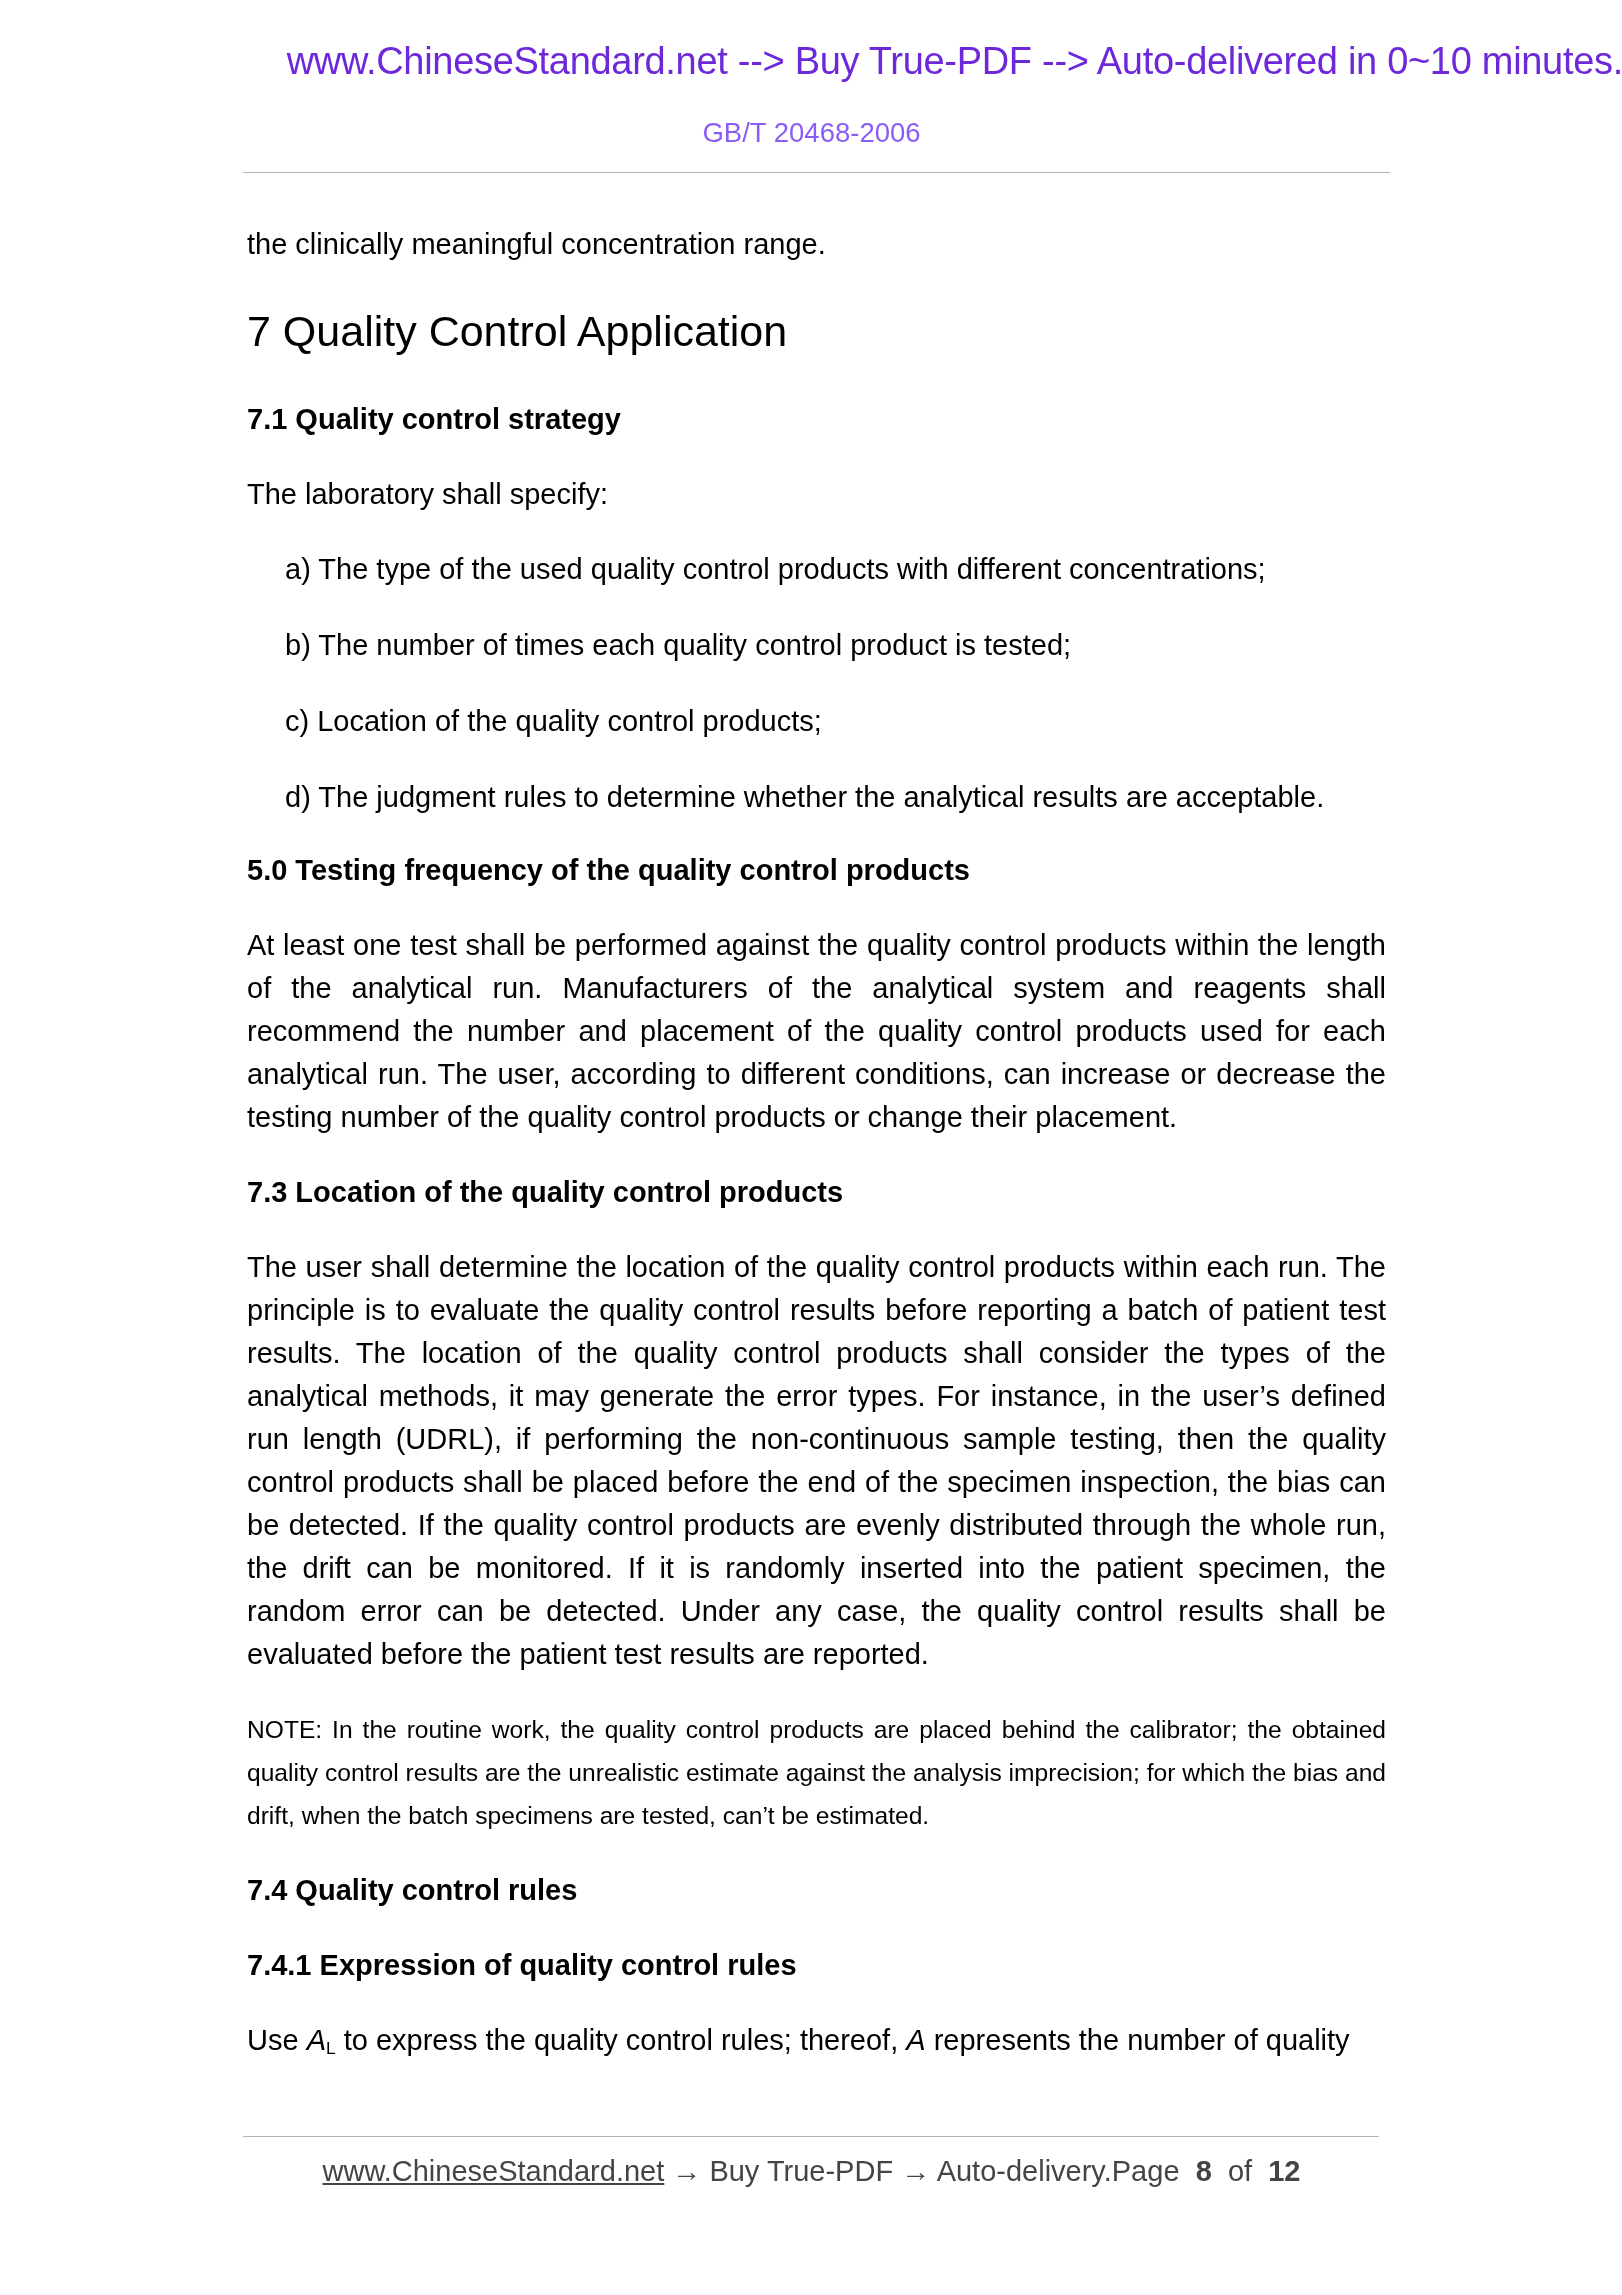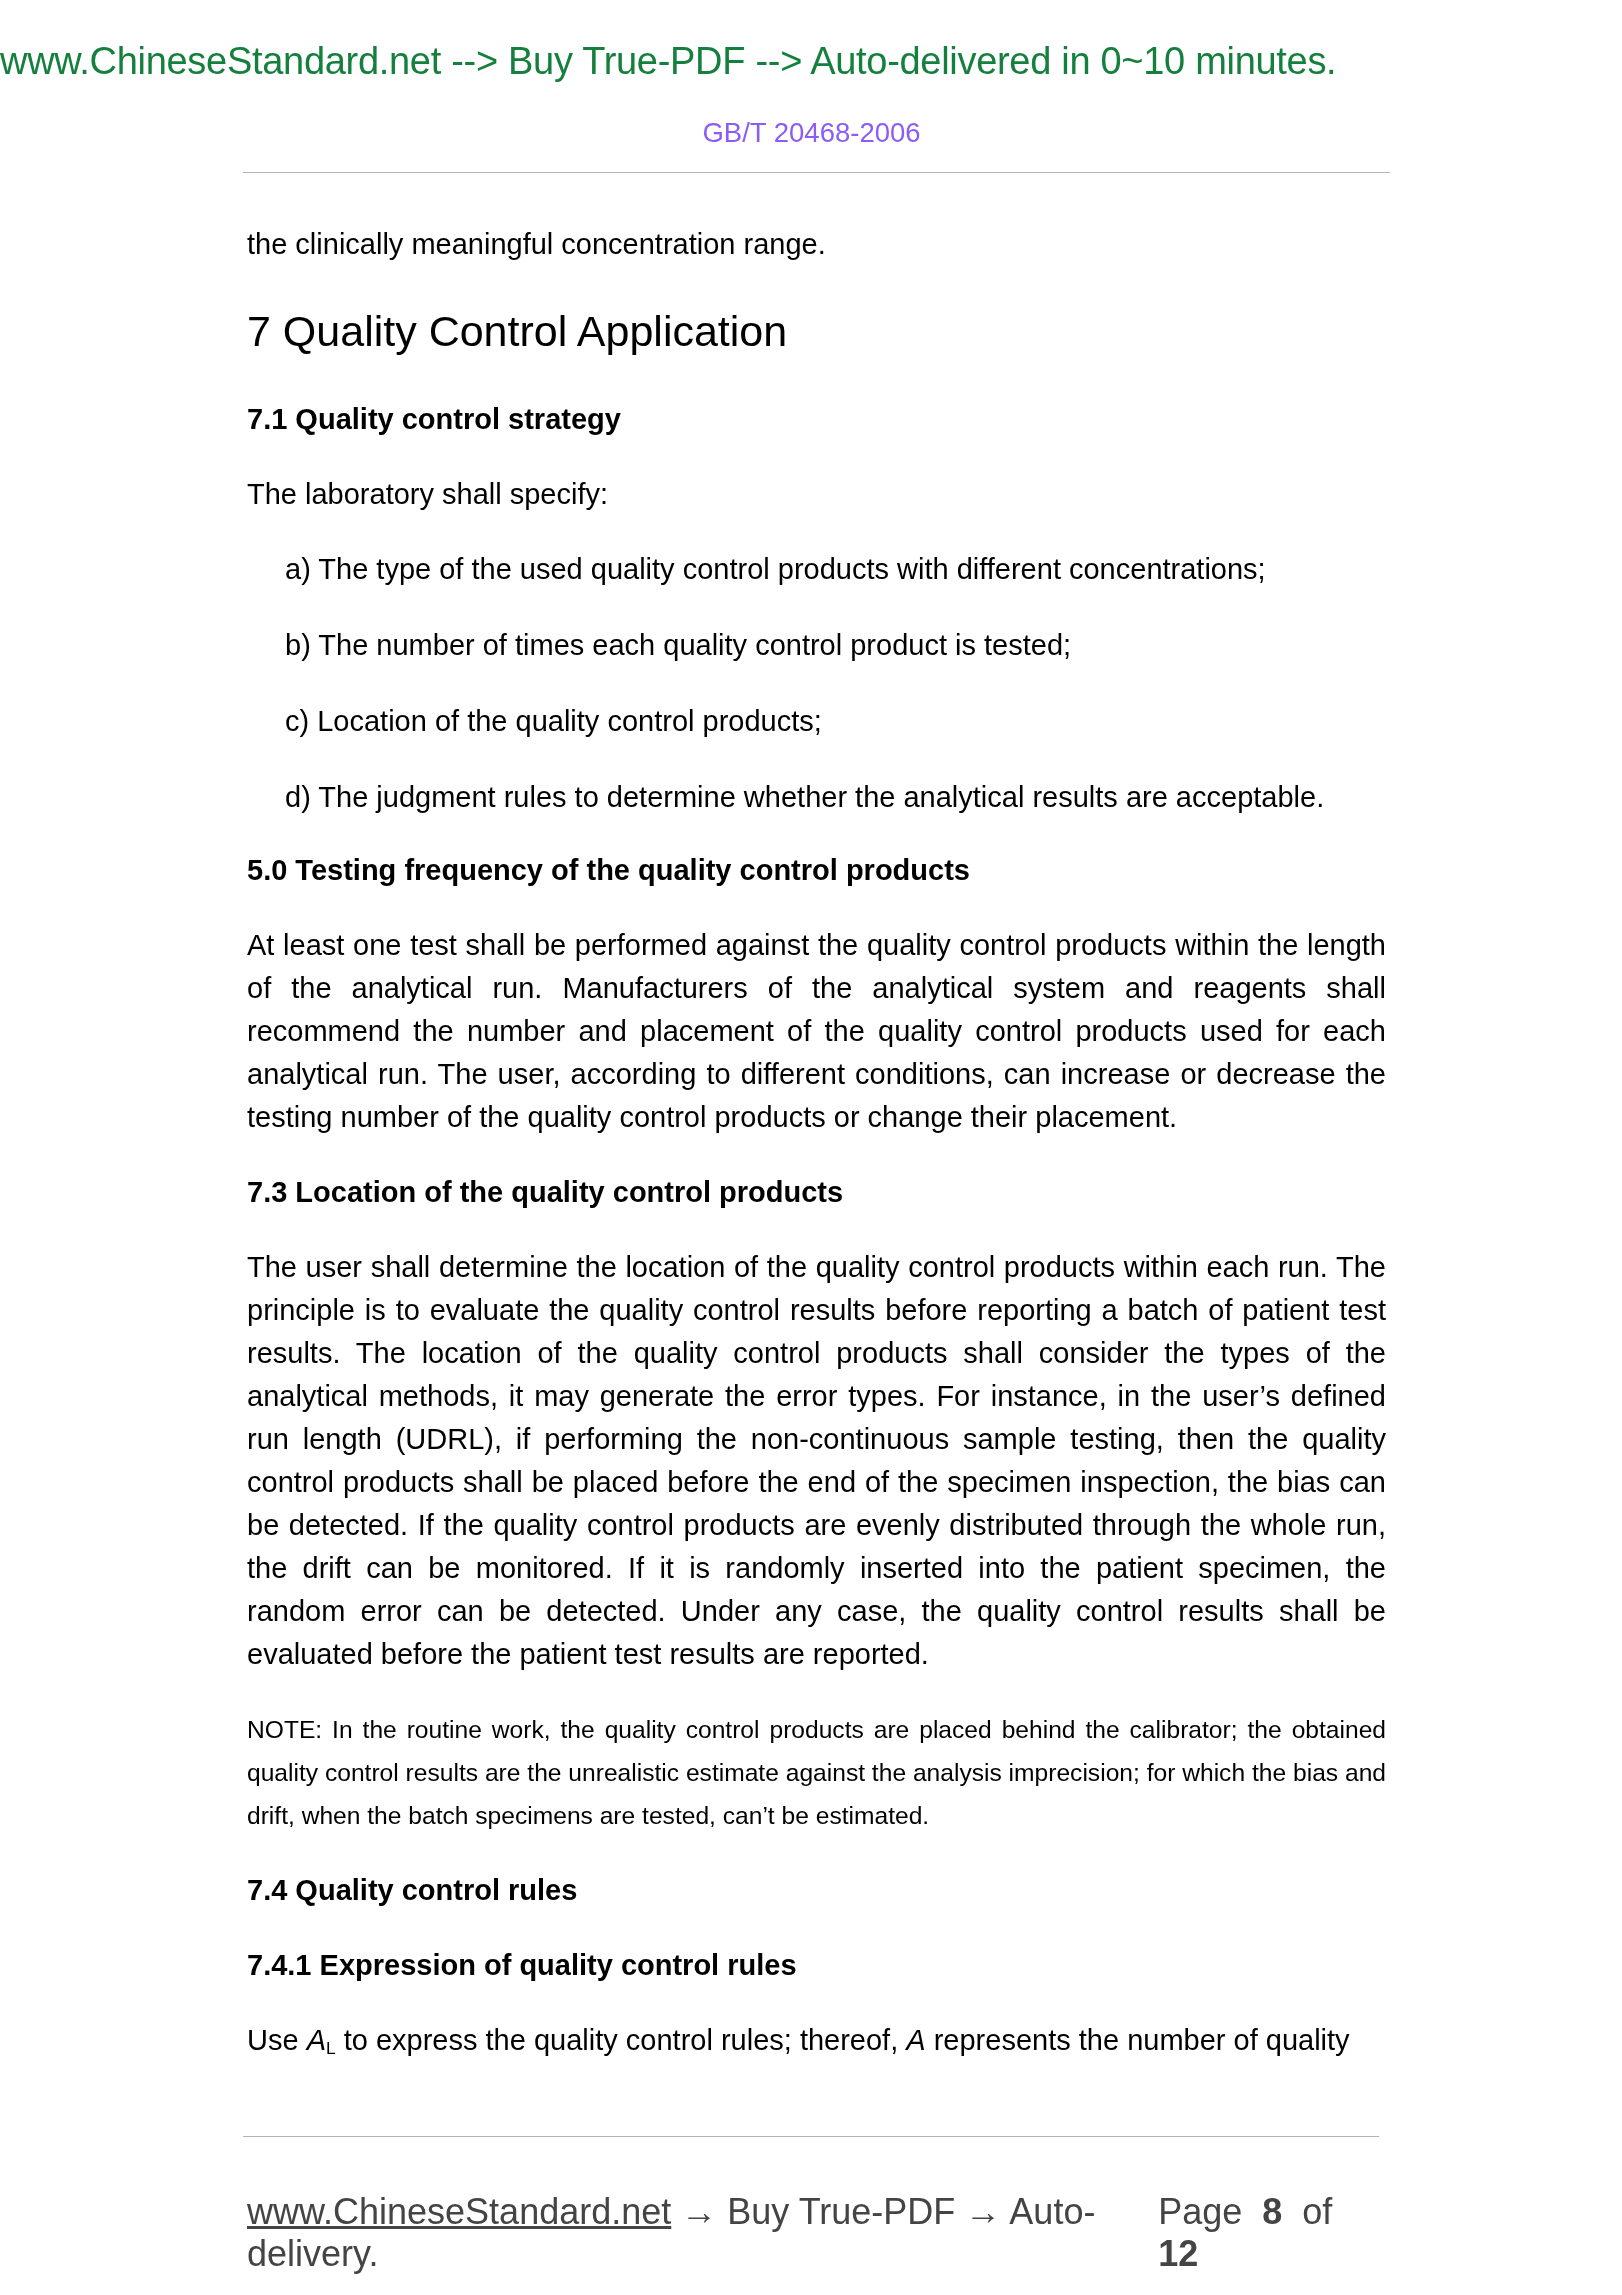--- a/index.html
+++ b/index.html
@@ -1,36 +1,36 @@
 <!DOCTYPE html>
 <html style="font-size:13.3px"><head>
 <meta charset="utf-8">
 <style>
   html, body { margin: 0; padding: 0; background: #ffffff; }
   body { width: 1623px; height: 2295px; position: relative; overflow: hidden;
          font-family: "Liberation Sans", "DejaVu Sans", sans-serif; color: #000; }
-  .top-banner { position: absolute; top: 40px; left: 0; width: 1623px; text-align: left;
-                font-size: 38px; color: #15803d; letter-spacing: -0.3px; }
+  .top-banner { position: absolute; top: 40px; left: 0; width: 1623px; text-align: right;
+                font-size: 38px; color: #6d28d9; letter-spacing: -0.3px; }
   .std-code { position: absolute; top: 117px; left: 0; width: 1623px; text-align: center;
               font-size: 27.5px; color: #8b5cf6; }
   .hr-top { position: absolute; top: 172px; left: 243px; width: 1147px; height: 0;
             border-top: 1.7px solid #b3b3b3; }
   .content { position: absolute; top: 223px; left: 247px; width: 1139px; font-size: 29px; line-height: 43px; }
   p { margin: 0; }
   .just { text-align: justify; }
   .cont { margin-bottom: 40px; }
   .h1 { font-size: 43px; font-weight: normal; margin: 0 0 42px 0; line-height: 50px; }
   .h2 { font-size: 29px; font-weight: bold; margin: 0 0 32px 0; }
   .para { margin-bottom: 32px; }
   .list-item { padding-left: 38px; margin-bottom: 33px; }
   .note { font-size: 24.6px; line-height: 43px; text-align: justify; margin-bottom: 32px; }
   .hr-bottom { position: absolute; top: 2136px; left: 243px; width: 1136px; height: 0;
                border-top: 1.7px solid #b3b3b3; }
-  .footer { position: absolute; top: 2155px; left: 247px; width: 1129px; font-size: 36px; color: #444;
-            display: flex; justify-content: space-between; margin-top: 36px; }
+  .footer { position: absolute; top: 2155px; left: 247px; width: 1129px; font-size: 29px; color: #444;
+            display: flex; justify-content: center; }
   .footer a { color: #444; text-decoration: underline; }
   .footer .pg b { font-weight: bold; }
   sub { font-size: 60%; vertical-align: -0.25em; line-height: 0; }
   .ital { font-style: italic; }
 </style>
 </head>
 <body>
 
 <div class="top-banner">www.ChineseStandard.net --&gt; Buy True-PDF --&gt; Auto-delivered in 0~10 minutes.</div>
 <div class="std-code">GB/T 20468-2006</div>

